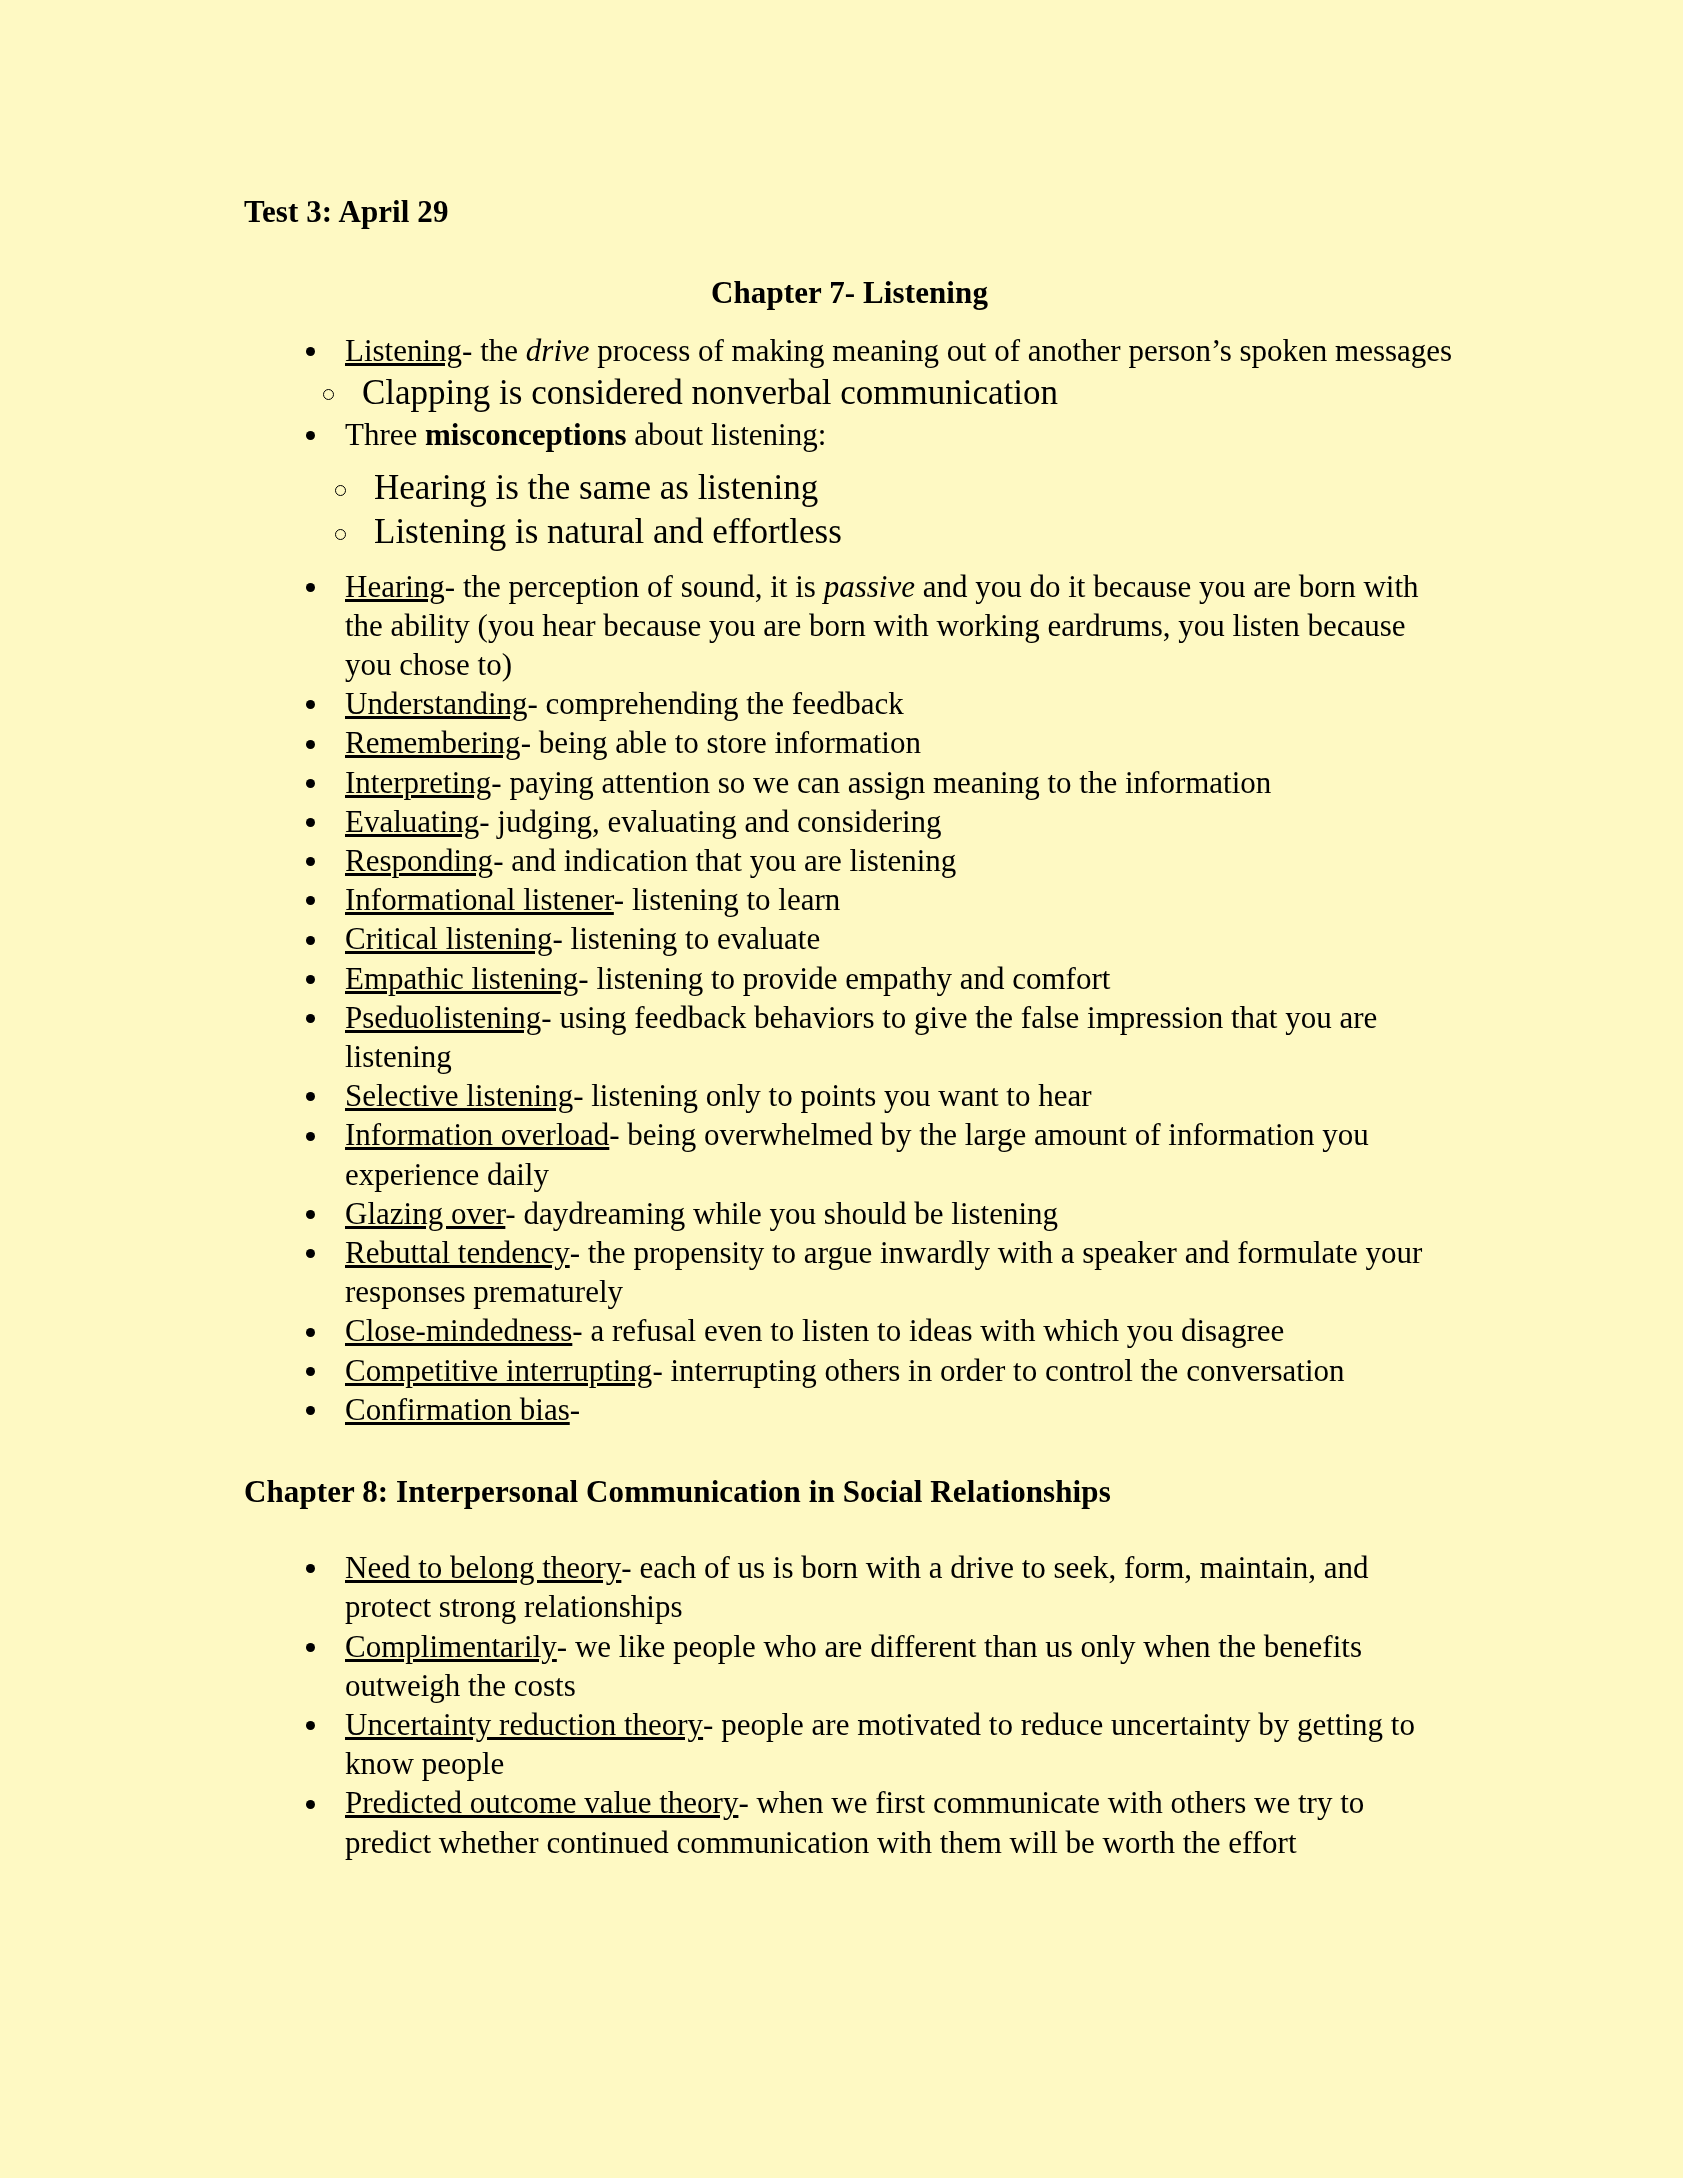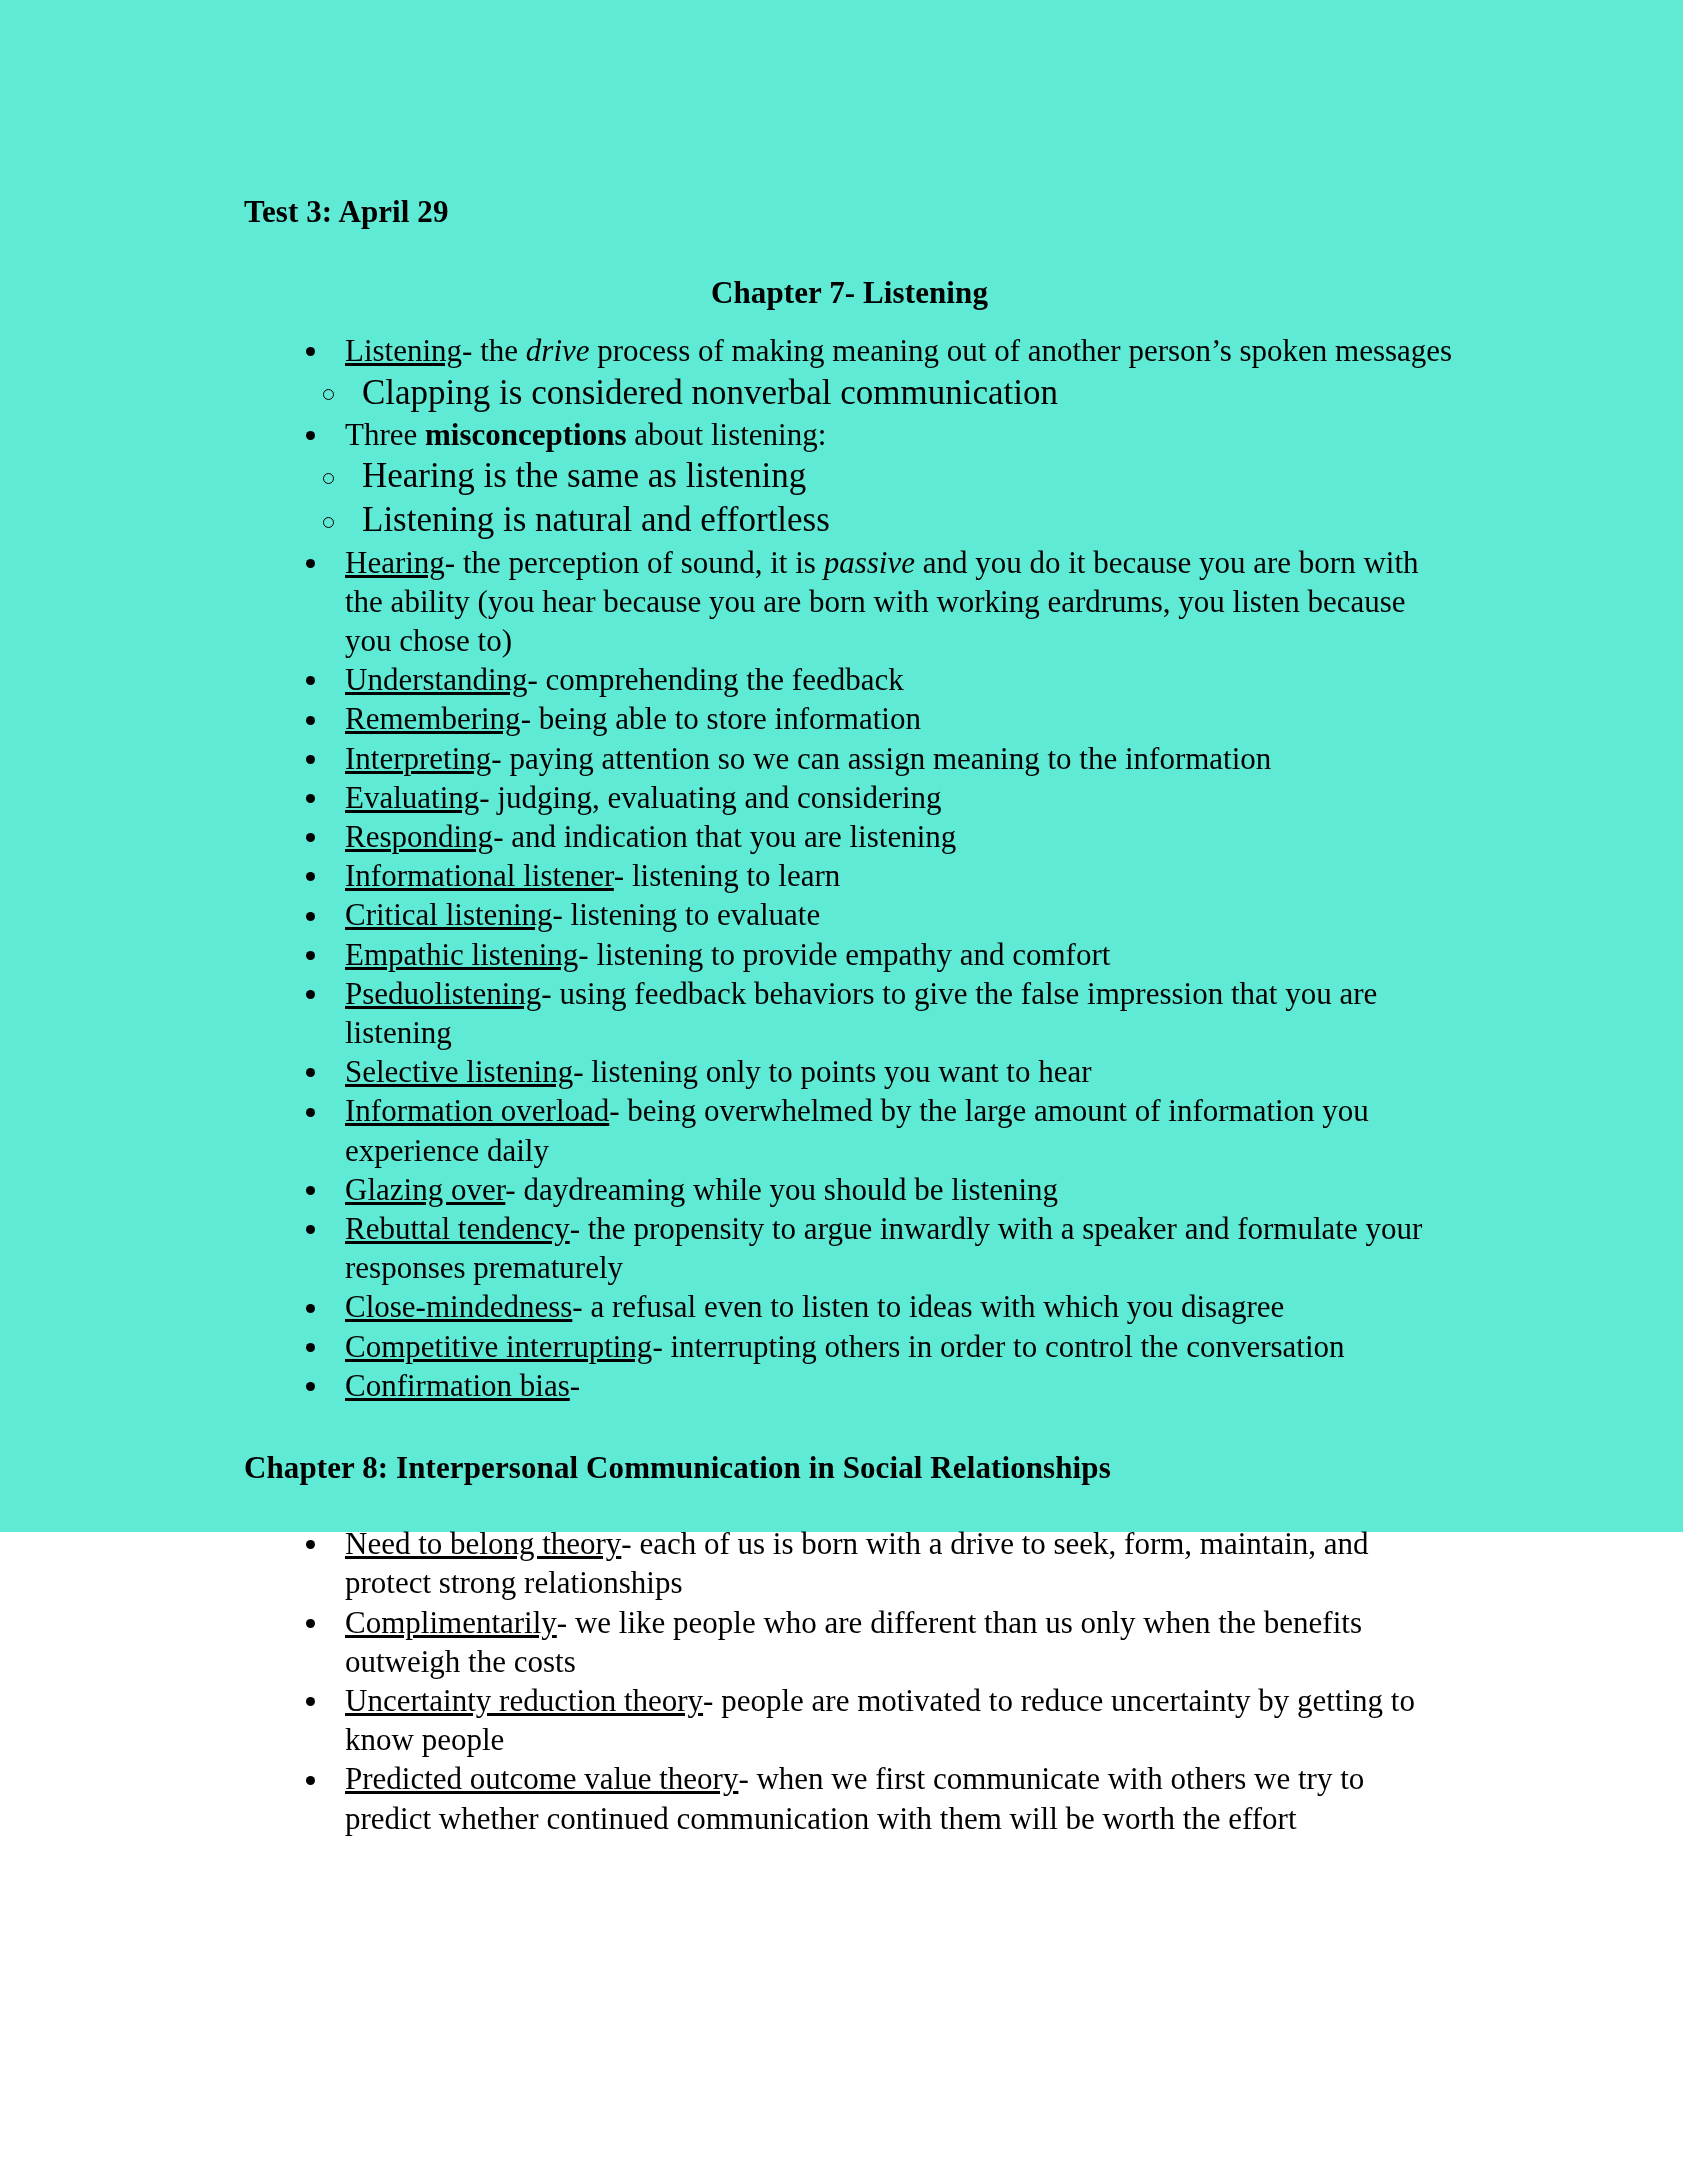--- a/index.html
+++ b/index.html
@@ -11,24 +11,24 @@
   body {
     width: 1683px;
     height: 2178px;
     font-family: "Liberation Serif", "DejaVu Serif", serif;
     color: #000000;
     -webkit-font-smoothing: none;
   }
   .page {
     position: relative;
     width: 1683px;
-    height: 1532px;
+    height: 2178px;
     box-sizing: border-box;
     padding: 193px 228px 0 244px;
-    background: #5eead4;
+    background: #fef9c3;
     font-family: Liberation Serif, serif;
   }
   .heading {
     font-weight: bold;
     font-size: 31px;
     line-height: 1.2;
     margin: 0 0 0 0;
     letter-spacing: 0.1px;
   }
   .heading-gap-1 { margin-bottom: 44px; }
@@ -101,21 +101,21 @@
   <div class="heading heading-gap-2">Chapter 7- Listening</div>
 
   <ul class="level1" id="ch7-list">
       <li><span class="bullet-dot"></span><span class="line-text"><span class="term">Listening</span><span>- the </span><span class="em-i">drive</span><span> process of making meaning out of another person’s spoken messages</span></span></li>
       <li style="list-style: none; padding: 0px; margin: 0px;">
         <ul class="level2">
           <li><span class="bullet-circle"></span><span>Clapping is considered nonverbal communication</span></li>
         </ul>
       </li>
       <li><span class="bullet-dot"></span><span class="line-text"><span>Three </span><span class="em-b">misconceptions</span><span> about listening:</span></span></li>
-      <li style="list-style: none; padding: 0px; margin: 0px;">
+      <li style="list-style: none; padding: 0px; margin: 12px;">
         <ul class="level2">
           <li><span class="bullet-circle"></span><span>Hearing is the same as listening</span></li>
           <li><span class="bullet-circle"></span><span>Listening is natural and effortless</span></li>
         </ul>
       </li>
       <li><span class="bullet-dot"></span><span class="line-text"><span class="term">Hearing</span><span>- the perception of sound, it is </span><span class="em-i">passive</span><span> and you do it because you are born with the ability (you hear because you are born with working eardrums, you listen because you chose to)</span></span></li>
       <li><span class="bullet-dot"></span><span class="line-text"><span class="term">Understanding</span><span>- comprehending the feedback</span></span></li>
       <li><span class="bullet-dot"></span><span class="line-text"><span class="term">Remembering</span><span>- being able to store information</span></span></li>
       <li><span class="bullet-dot"></span><span class="line-text"><span class="term">Interpreting</span><span>- paying attention so we can assign meaning to the information</span></span></li>
       <li><span class="bullet-dot"></span><span class="line-text"><span class="term">Evaluating</span><span>- judging, evaluating and considering</span></span></li>

